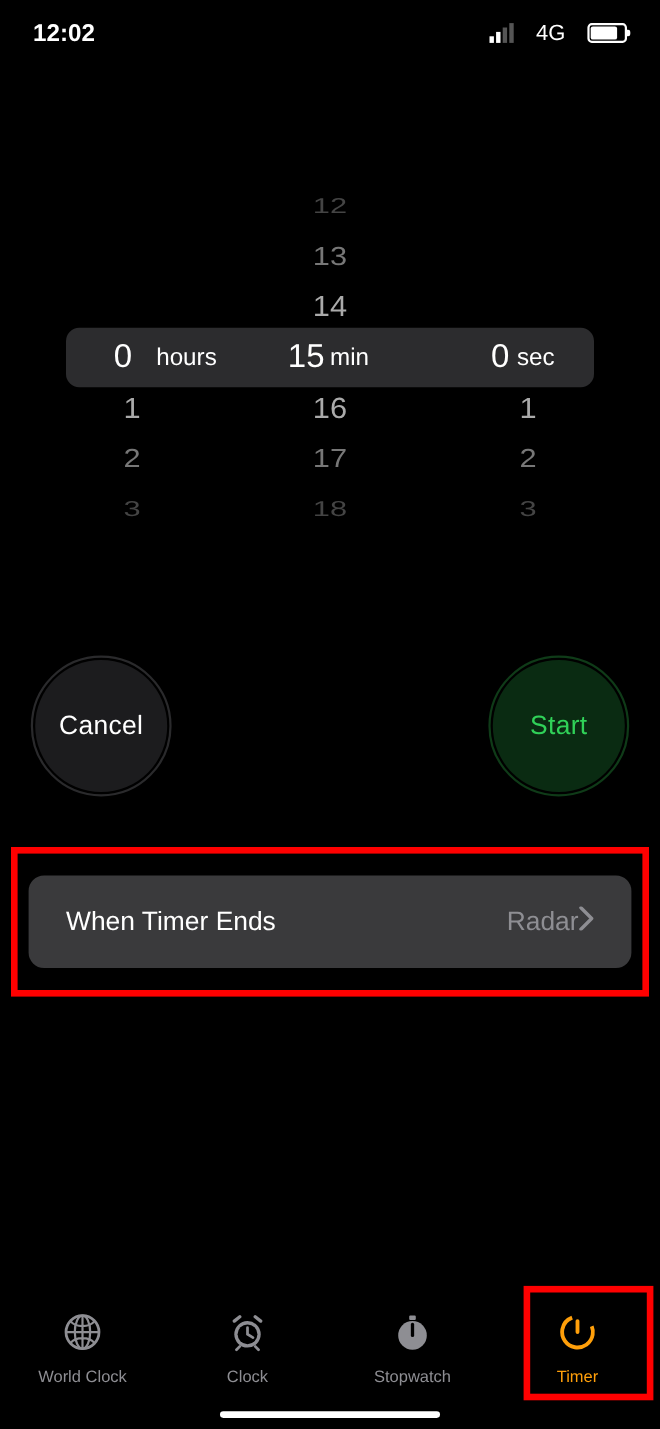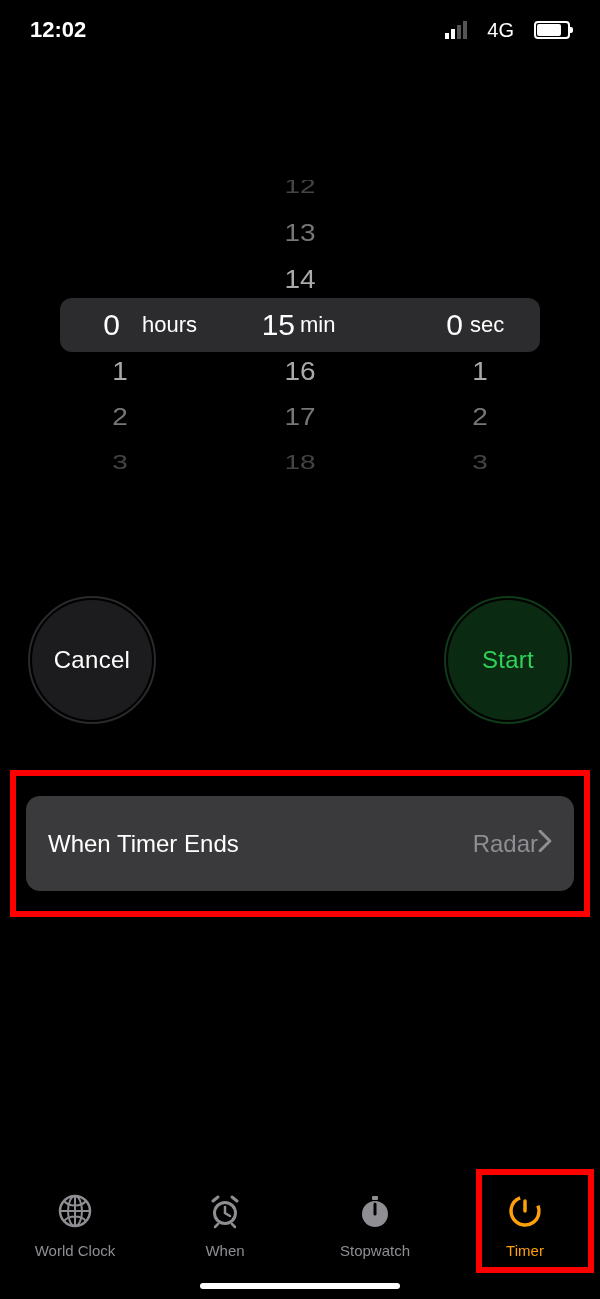--- a/index.html
+++ b/index.html
@@ -189,25 +189,25 @@
     .hl-box {
       position: absolute;
       left: 10px; right: 10px;
       top: 770px;
       border: 6px solid var(--red-hl);
       padding: 20px 10px 20px 10px;
     }
     .option-row {
       background: #3a3a3c;
       border-radius: 14px;
-      height: 95px;
+      height: 84px;
       display: flex;
       align-items: center;
       justify-content: space-between;
-      padding: 0 22px;
+      padding: 0 34px;
       font-size: 24px;
     }
     .option-row .label { color: #fff;}
     .option-row .right {
       display: flex; align-items: flex-start; gap: 0;
       color: var(--text-gray);
     }
     .chev svg { width: 14px; height: 22px; }
 
     
@@ -350,21 +350,21 @@
   <div class="tab">
     <span>
       <svg viewBox="0 0 36 36">
           <circle cx="18" cy="20" r="12" fill="currentColor"></circle>
           <circle cx="18" cy="20" r="9" fill="#000"></circle>
           <path d="M18 14 V20 L23 23" stroke="currentColor" stroke-width="2.5" stroke-linecap="round"></path>
           <path d="M6 8 L11 4 M30 8 L25 4" stroke="currentColor" stroke-width="3" stroke-linecap="round"></path>
           <path d="M11 31 L8 34 M25 31 L28 34" stroke="currentColor" stroke-width="2.5" stroke-linecap="round"></path>
         </svg>
     </span>
-    <span>When</span>
+    <span>Clock</span>
   </div>
   <div class="tab">
     <span>
       <svg viewBox="0 0 36 36">
           <circle cx="18" cy="21" r="13" fill="currentColor"></circle>
           <rect x="15" y="3" width="6" height="4" rx="1" fill="currentColor"></rect>
           <path d="M18 11 V21" stroke="#000" stroke-width="3" stroke-linecap="round"></path>
         </svg>
     </span>
     <span>Stopwatch</span>

